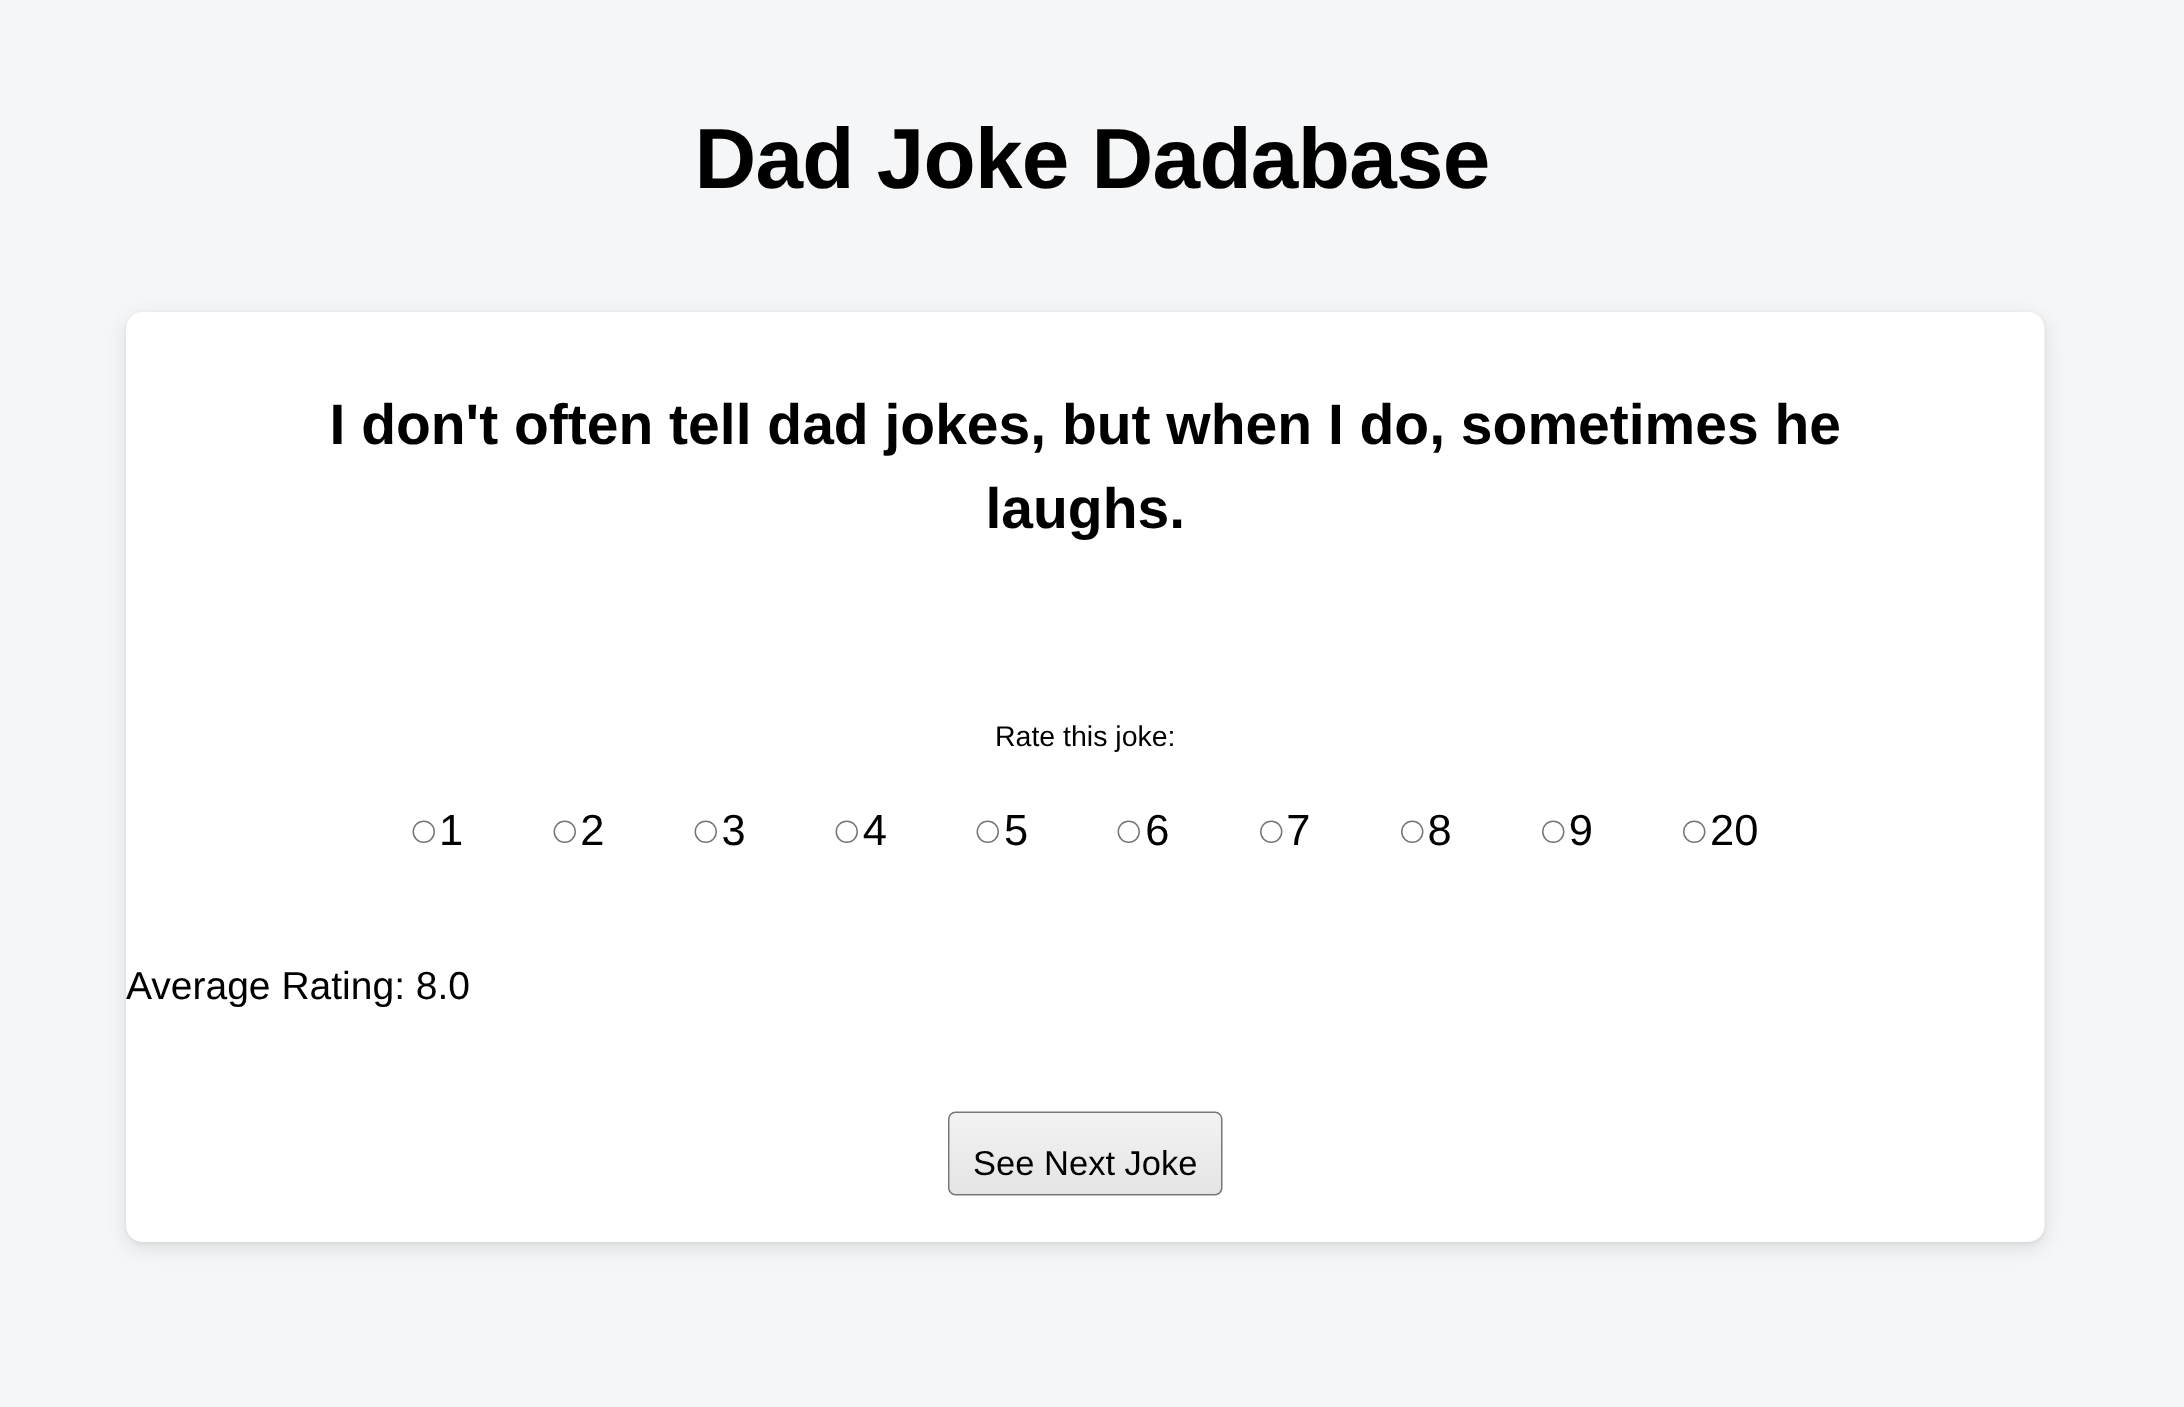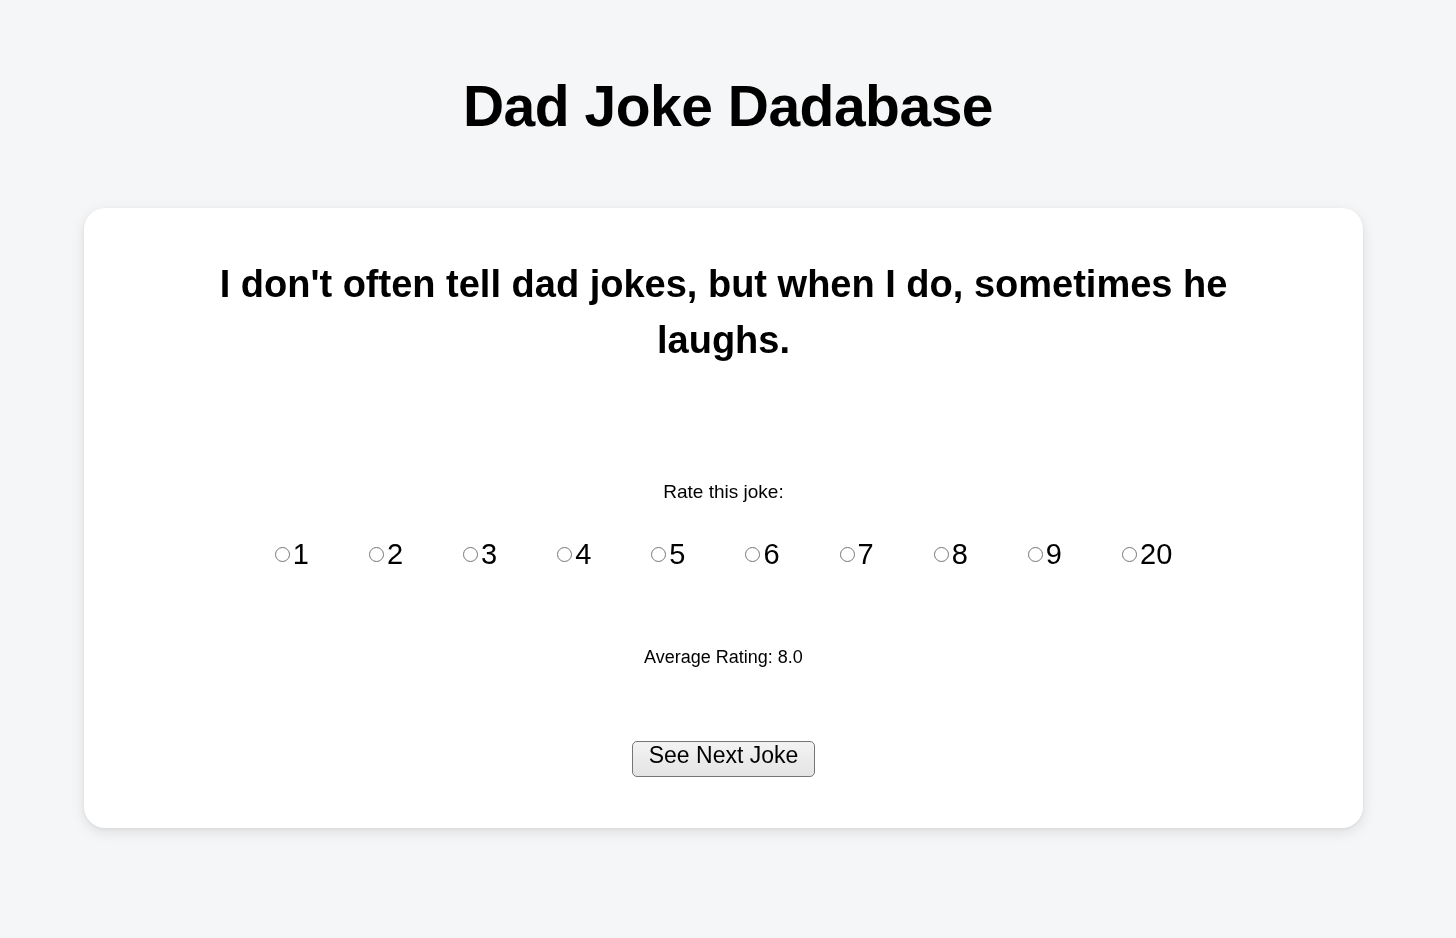--- a/index.html
+++ b/index.html
@@ -30,21 +30,21 @@
     letter-spacing: -0.5px;
     color: #000;
   }
   .card {
     position: absolute;
     left: 84px;
     top: 208px;
     width: 1279px;
     height: 620px;
     background: #ffffff;
-    border-radius: 21px;
+    border-radius: 11px;
     box-shadow: 0 4px 14px rgba(0,0,0,0.10), 0 1px 3px rgba(0,0,0,0.06);
     box-sizing: border-box;
   }
   .joke-text {
     margin: 0;
     padding: 48px 75px 0 75px;
     text-align: center;
     font-size: 38px;
     line-height: 56px;
     font-weight: bold;
@@ -85,36 +85,35 @@
   }
   .rating-number {
     font-size: 29px;
     line-height: 29px;
     font-weight: normal;
     color: #000;
   }
   .average-rating {
     margin: 0;
     padding-top: 72px;
-    text-align: center;
-    font-size: 18px;
+    font-size: 26px;
     line-height: 32px;
     font-weight: normal;
     color: #000;
   }
   .button-row {
     padding-top: 68px;
     text-align: center;
   }
   .next-joke-button {
     font-family: "Liberation Sans", sans-serif;
     font-size: 23px;
     line-height: 26px;
     color: #000000;
-    padding: 0 16px 8px 16px;
+    padding: 20px 16px 8px 16px;
     background: linear-gradient(180deg, #f3f3f3 0%, #e4e4e4 100%);
     border: 1px solid #767676;
     border-radius: 5px;
     cursor: pointer;
   }
 </style>
 </head>
 <body>
 
 <div class="page">

